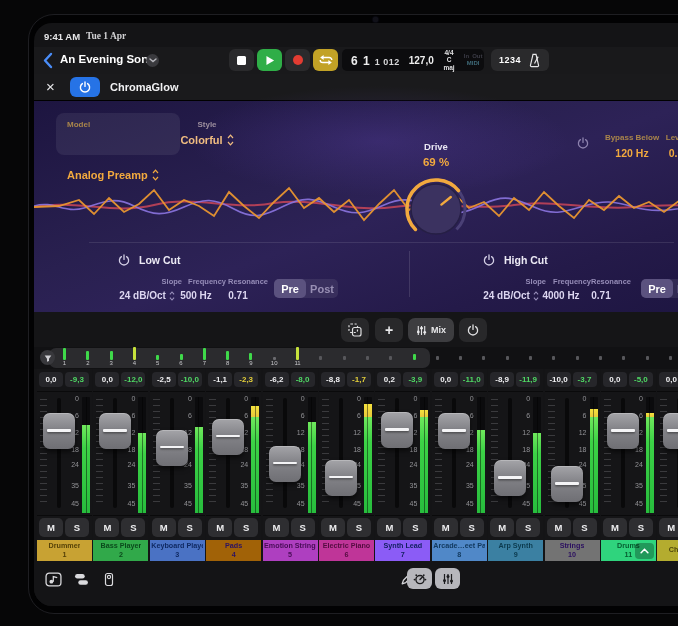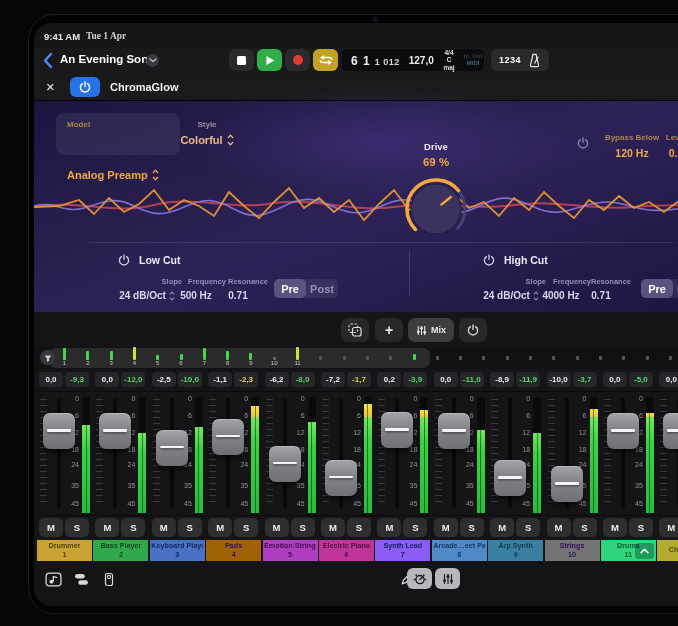--- a/index.html
+++ b/index.html
@@ -567,21 +567,21 @@
             <div class="msbtn" style="left: 2px;">M</div>
             <div class="msbtn" style="left: 28px;">S</div>
           </div>
           <div class="tab" style="background: rgb(174, 63, 192); color: rgb(71, 12, 86);">
             <div class="tabname">Emotion Strings</div>
             <div class="tabnum">5</div>
           </div>
         </div>
         <div class="strip">
           <div class="vals">
-            <div class="chip" style="left: 2px;">-7,2</div>
+            <div class="chip" style="left: 2px;">-8,8</div>
             <div class="chip lvl-y" style="left: 28px;">-1,7</div>
           </div>
           <div class="fregion">
             <div class="ruler"></div>
             <div class="groove"></div>
             <div class="scalenum" style="top: 3px;">0</div>
             <div class="scalenum" style="top: 20px;">6</div>
             <div class="scalenum" style="top: 37px;">12</div>
             <div class="scalenum" style="top: 54px;">18</div>
             <div class="scalenum" style="top: 69px;">24</div>

